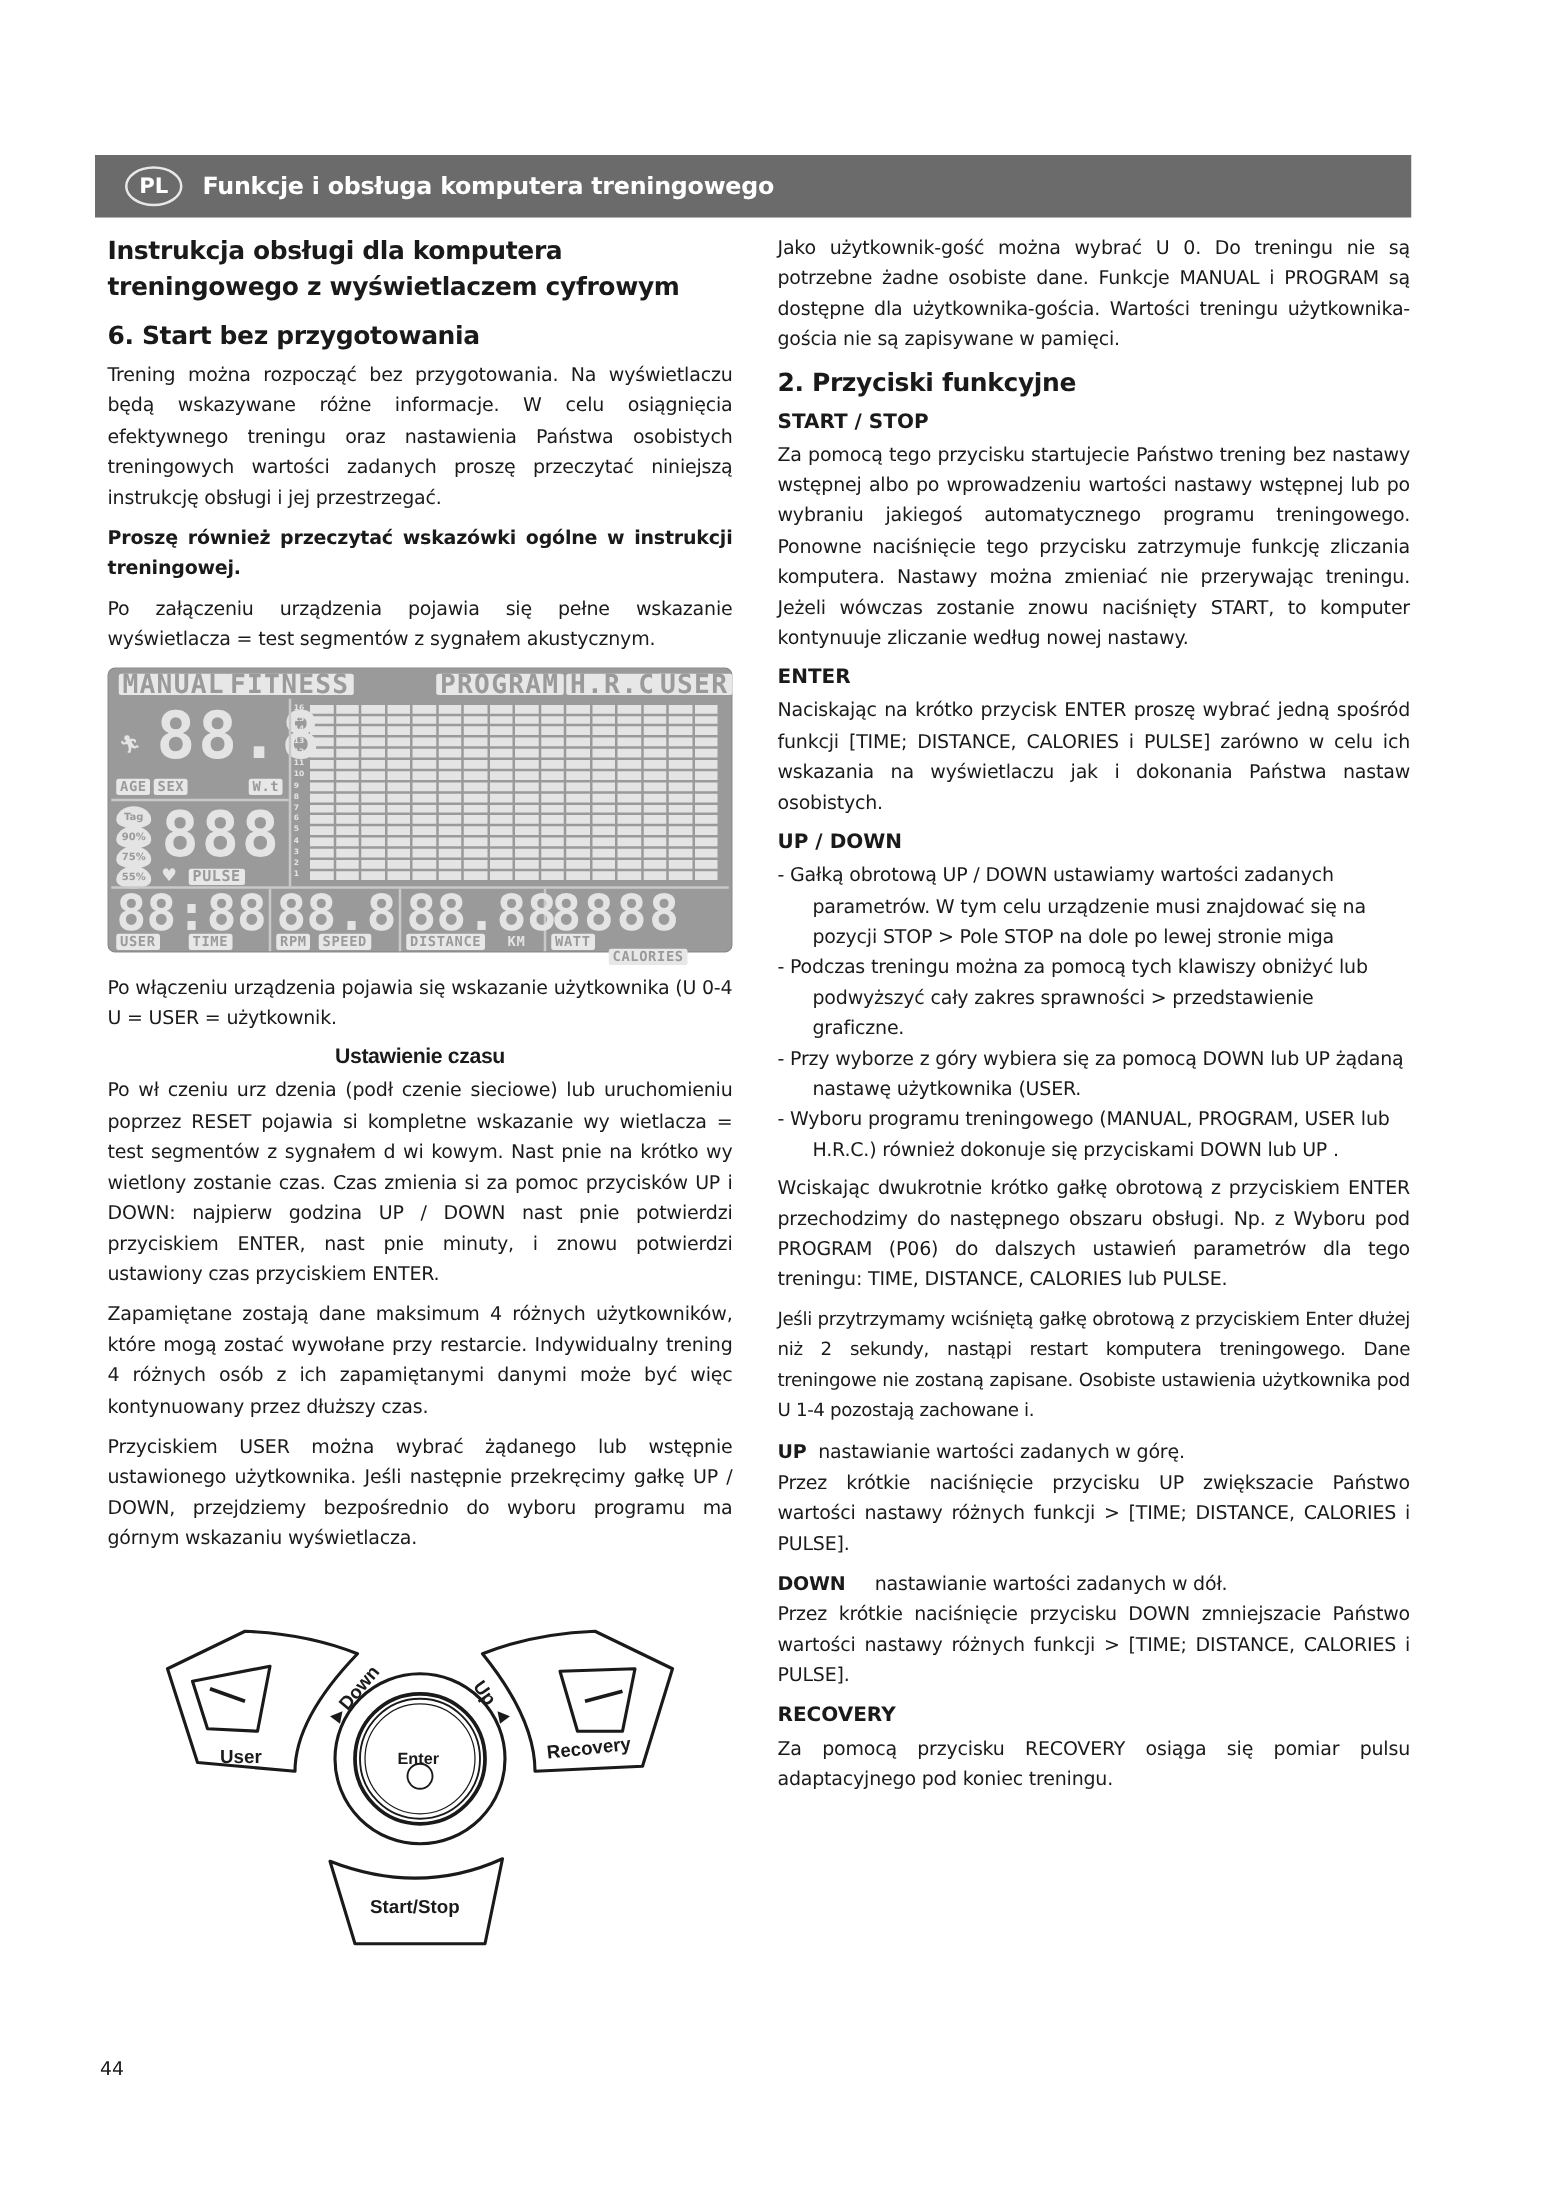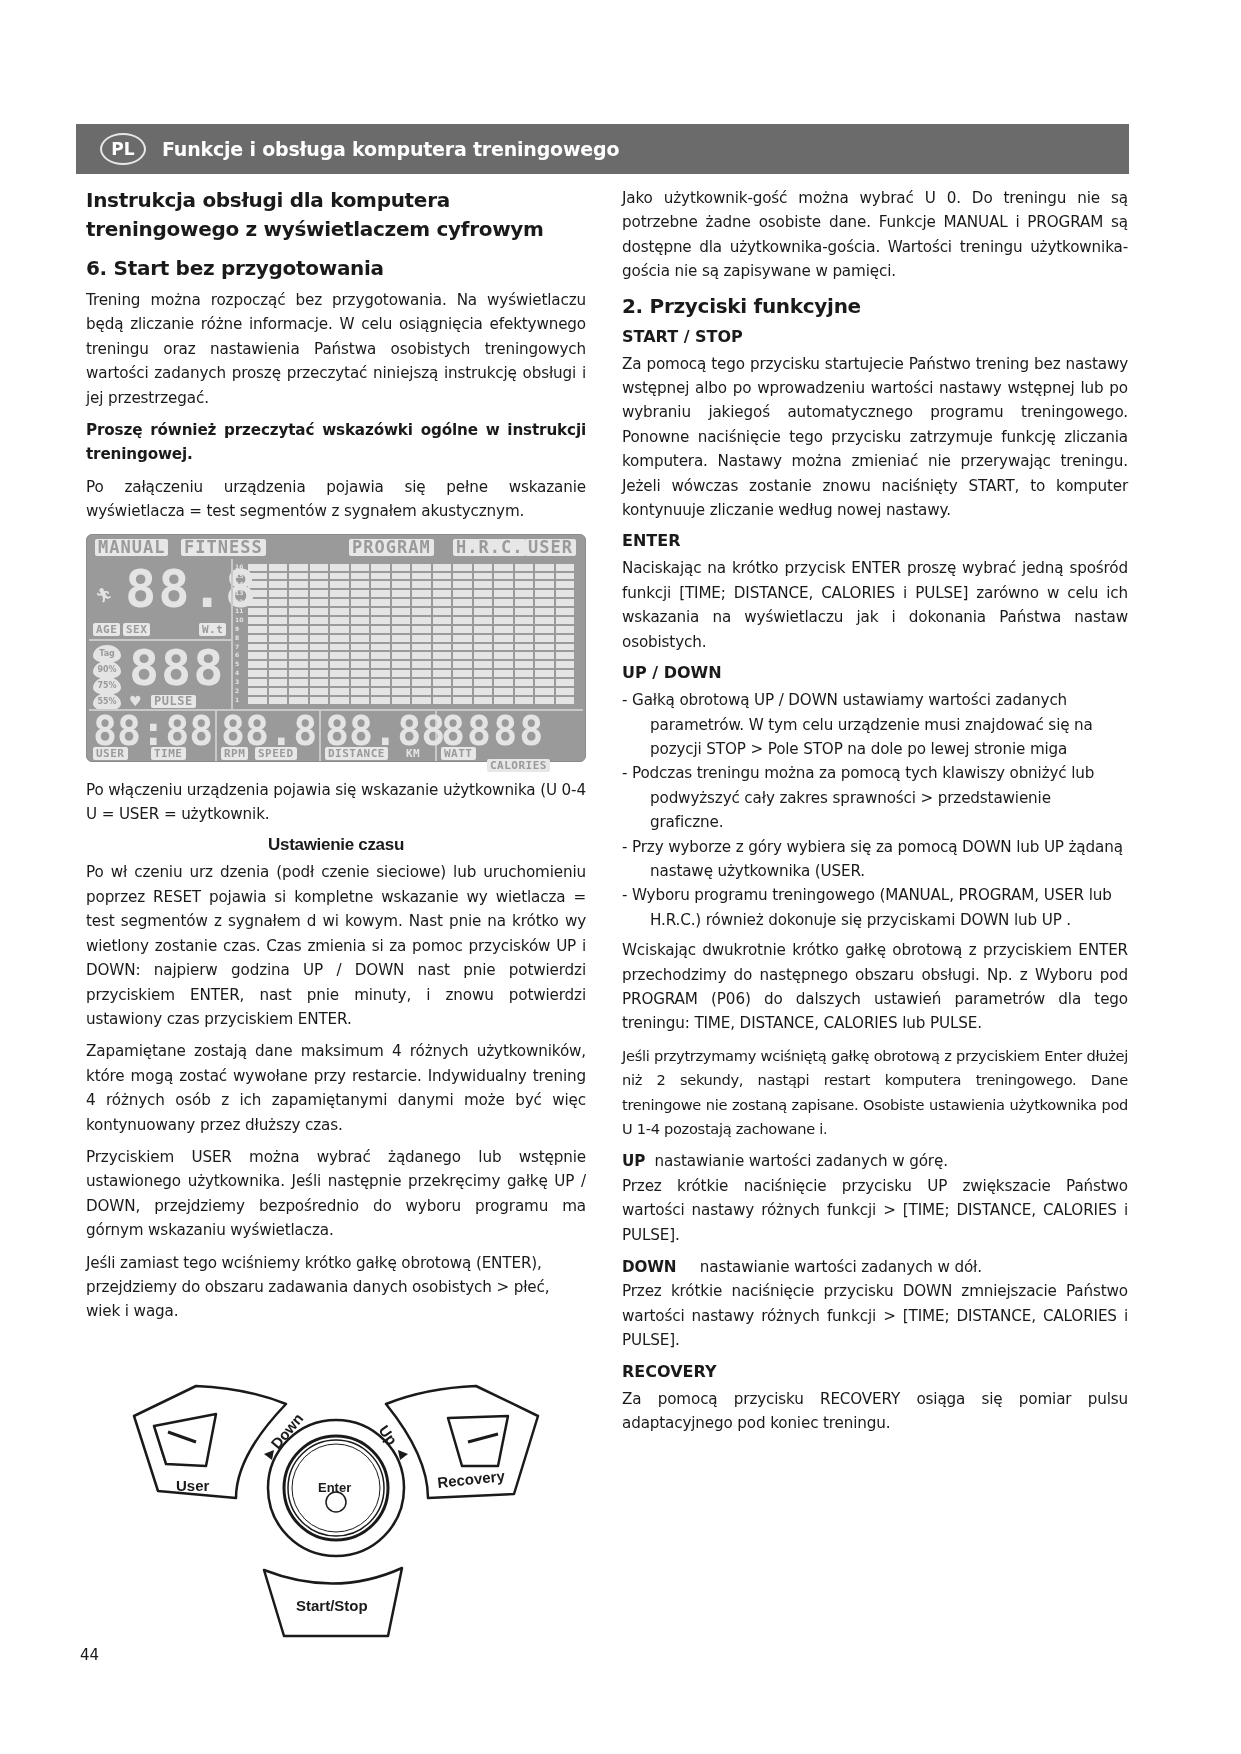--- a/index.html
+++ b/index.html
@@ -31,21 +31,21 @@
   .bullet { font-size: 15.2px; line-height: 24.4px; padding-left: 28px; text-indent: -28px; letter-spacing: -0.15px; }
   .inline-bold { font-weight: bold; }
 
   
   .lcd {
     width: 500px; height: 228px; background: #9a9a9a; border-radius: 6px; margin: 10px 0 16px 0;
     position: relative; border: 1px solid #8a8a8a;
   }
   .lcd-tag {
     position: absolute; background: #e7e7e7; color: #9a9a9a; font-family: "DejaVu Sans Mono", monospace;
-    font-weight: bold; font-size: 17px; line-height: 17px; padding: 0 3px; border-radius: 2px; letter-spacing: 1px;
+    font-weight: bold; font-size: 21px; line-height: 17px; padding: 0 3px; border-radius: 2px; letter-spacing: 1px;
   }
   .lcd-tag.small { font-size: 11px; line-height: 13px; letter-spacing: 0.5px; }
   .lcd-digits {
     position: absolute; color: #e4e4e4; font-family: "DejaVu Sans Mono", monospace; font-weight: bold;
     letter-spacing: 2px; line-height: 1;
   }
   .lcd-divider-h { position: absolute; height: 2px; background: #c9c9c9; }
   .lcd-divider-v { position: absolute; width: 2px; background: #c9c9c9; }
   .lcd-grid { position: absolute; left: 148px; top: 28px; width: 340px; height: 142px; }
   .lcd-heart {
@@ -62,21 +62,21 @@
 <body>
 
 <div class="header-bar">
   <div class="lang-badge">PL</div>
   <div class="header-title">Funkcje i obsługa komputera treningowego</div>
 </div>
 
 <div class="col col-left">
   <div class="doc-title">Instrukcja obsługi dla komputera treningowego z wyświetlaczem cyfrowym</div>
   <h2>6. Start bez przygotowania</h2>
-  <p>Trening można rozpocząć bez przygotowania. Na wyświetlaczu będą zliczanie różne informacje. W celu osiągnięcia efektywnego treningu oraz nastawienia Państwa osobistych treningowych wartości zadanych proszę przeczytać niniejszą instrukcję obsługi i jej przestrzegać.</p>
+  <p>Trening można rozpocząć bez przygotowania. Na wyświetlaczu będą wskazywane różne informacje. W celu osiągnięcia efektywnego treningu oraz nastawienia Państwa osobistych treningowych wartości zadanych proszę przeczytać niniejszą instrukcję obsługi i jej przestrzegać.</p>
   <p class="bold">Proszę również przeczytać wskazówki ogólne w instrukcji treningowej.</p>
   <p style="margin-bottom:0">Po załączeniu urządzenia pojawia się pełne wskazanie wyświetlacza = test segmentów z sygnałem akustycznym.</p>
 
   <div class="lcd">
     <span class="lcd-tag" style="left:8px;top:4px;">MANUAL</span>
     <span class="lcd-tag" style="left:94px;top:4px;">FITNESS</span>
     <span class="lcd-tag" style="left:262px;top:4px;">PROGRAM</span>
     <span class="lcd-tag" style="left:366px;top:4px;">H.R.C.</span>
     <span class="lcd-tag" style="left:438px;top:4px;">USER</span>
 
@@ -391,21 +391,20 @@
     <span class="lcd-tag small" style="left:316px;top:212px;background:transparent;color:#e4e4e4;">KM</span>
     <span class="lcd-tag small" style="left:354px;top:212px;">WATT</span>
     <span class="lcd-tag small" style="left:400px;top:224px;">CALORIES</span>
   </div>
 
   <p style="text-align:left;">Po włączeniu urządzenia pojawia się wskazanie użytkownika (U 0-4   U = USER = użytkownik.</p>
   <h3 class="condensed">Ustawienie czasu</h3>
   <p>Po wł czeniu urz dzenia (podł czenie sieciowe) lub uruchomieniu poprzez RESET pojawia si  kompletne wskazanie wy wietlacza = test segmentów z sygnałem d wi kowym. Nast pnie na krótko wy wietlony zostanie czas. Czas zmienia si  za pomoc  przycisków UP i DOWN: najpierw godzina UP / DOWN nast pnie potwierdzi  przyciskiem ENTER, nast pnie minuty, i znowu potwierdzi  ustawiony czas przyciskiem ENTER.</p>
   <p>Zapamiętane zostają dane maksimum 4 różnych użytkowników, które mogą zostać wywołane przy restarcie. Indywidualny trening 4 różnych osób z ich zapamiętanymi danymi może być więc kontynuowany przez dłuższy czas.</p>
   <p>Przyciskiem USER można wybrać żądanego lub wstępnie ustawionego użytkownika. Jeśli następnie przekręcimy gałkę UP / DOWN, przejdziemy bezpośrednio do wyboru programu ma górnym wskazaniu wyświetlacza.</p>
-  <p style="text-align:left;">Jeśli zamiast tego wciśniemy krótko gałkę obrotową (ENTER), przejdziemy do obszaru zadawania danych osobistych &gt; płeć, wiek i waga.</p>
 
   <div class="panel">
     <svg width="420" height="300" viewBox="0 0 420 300" xmlns="http://www.w3.org/2000/svg">
       <g fill="none" stroke="#1a1a1a" stroke-width="2.5" stroke-linejoin="round">
 
         <g>
           <path d="M8 70 L70 40 Q120 42 160 58 Q110 110 110 152 L32 145 Z"></path>
           <path d="M28 80 L90 68 L80 120 L40 118 Z"></path>
           <path d="M42 86 L70 96" stroke-width="3"></path>
         </g>

